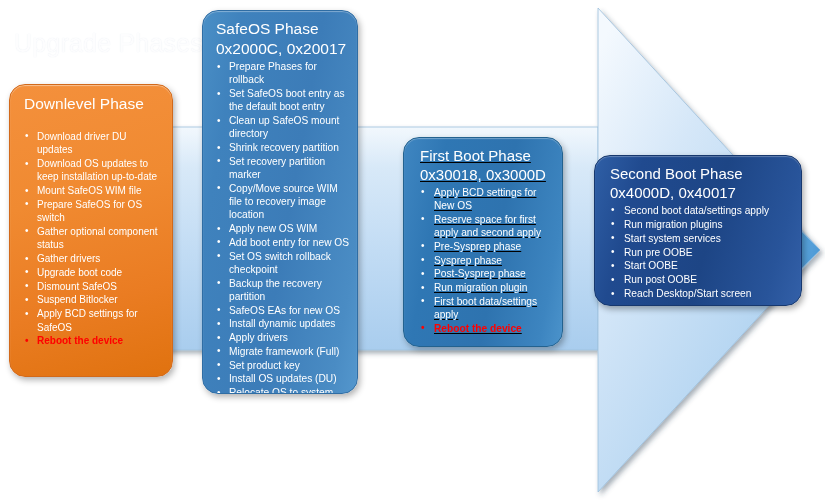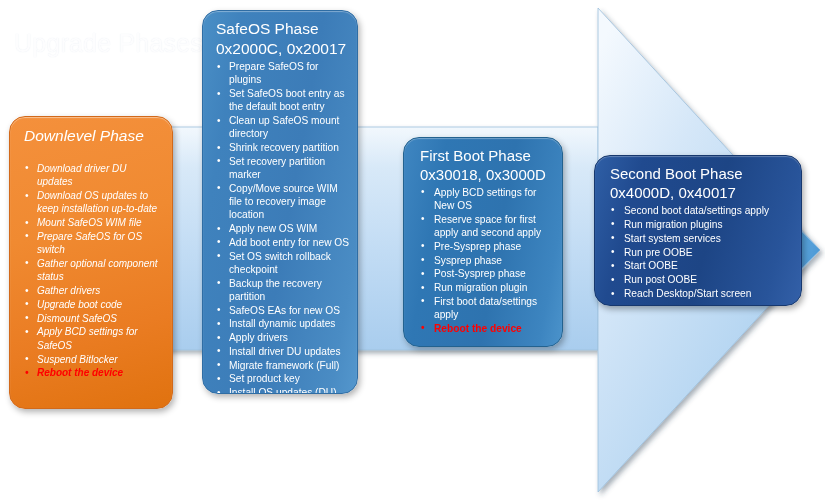--- a/index.html
+++ b/index.html
@@ -82,25 +82,24 @@
     font-size: 10px;
     line-height: inherit;
   }
   ul.phase-list li.reboot {
     color: #ff0000;
     font-weight: bold;
   }
 
   
   #box-downlevel {
-    left: 9px; top: 116px; width: 164px; height: 293px;
+    left: 9px; top: 84px; width: 164px; height: 293px;
     background: linear-gradient(165deg, #f4903c 0%, #f08a31 38%, #ea7c22 72%, #e0720f 100%);
     border: 1px solid #d2691a;
     box-shadow: 2px 3px 6px rgba(0,0,0,.30), inset 0 1px 1px rgba(255,255,255,.45);
-    font-style: italic;
   }
   #box-downlevel .phase-title { font-size: 15.5px; margin-bottom: 16px; }
   #box-downlevel ul.phase-list { font-size: 10px; line-height: 1.33; }
   #box-downlevel .phase-inner { padding: 10px 8px 6px 14px; }
 
   
   #box-safeos {
     left: 202px; top: 10px; width: 156px; height: 384px;
     background: linear-gradient(100deg, #4a8fc6 0%, #3f82bd 18%, #3c7cb8 55%, #4a8cc4 88%, #5497cd 100%);
     border: 1px solid #2f6da4;
@@ -110,20 +109,21 @@
   #box-safeos .phase-code  { font-size: 15.5px; }
   #box-safeos ul.phase-list { font-size: 10.2px; line-height: 1.30; }
   #box-safeos .phase-inner { padding: 9px 6px 6px 13px; }
 
   
   #box-firstboot {
     left: 403px; top: 137px; width: 160px; height: 210px;
     background: linear-gradient(100deg, #3f86c1 0%, #2f77b4 22%, #2e73af 58%, #3d85c0 88%, #4b93cb 100%);
     border: 1px solid #23628f;
     box-shadow: 2px 3px 6px rgba(0,0,0,.30), inset 0 1px 1px rgba(255,255,255,.32);
+    text-decoration: underline;
   }
   #box-firstboot .phase-title { font-size: 15px; }
   #box-firstboot .phase-code  { font-size: 15px; }
   #box-firstboot ul.phase-list { font-size: 10.2px; line-height: 1.30; }
   #box-firstboot .phase-inner { padding: 9px 6px 6px 16px; }
   #box-firstboot ul.phase-list li { padding-left: 14px; }
 
   
   #box-secondboot {
     left: 594px; top: 155px; width: 208px; height: 151px;
@@ -183,46 +183,45 @@
       <div class="phase-title">Downlevel Phase</div>
       <ul class="phase-list">
         <li>Download driver DU updates</li>
         <li>Download OS updates to keep installation up-to-date</li>
         <li>Mount SafeOS WIM file</li>
         <li>Prepare SafeOS for OS switch</li>
         <li>Gather optional component status</li>
         <li>Gather drivers</li>
         <li>Upgrade boot code</li>
         <li>Dismount SafeOS</li>
+        <li>Suspend Bitlocker</li>
         <li>Apply BCD settings for SafeOS</li>
-        <li>Suspend Bitlocker</li>
         <li class="reboot">Reboot the device</li>
       </ul>
     </div>
   </div>
 
   <div class="phase-box" id="box-safeos">
     <div class="phase-inner">
       <div class="phase-title">SafeOS Phase</div>
       <div class="phase-code">0x2000C, 0x20017</div>
       <ul class="phase-list">
-        <li>Prepare SafeOS for plugins</li>
+        <li>Prepare Phases for rollback</li>
         <li>Set SafeOS boot entry as the default boot entry</li>
         <li>Clean up SafeOS mount directory</li>
         <li>Shrink recovery partition</li>
         <li>Set recovery partition marker</li>
         <li>Copy/Move source WIM file to recovery image location</li>
         <li>Apply new OS WIM</li>
         <li>Add boot entry for new OS</li>
         <li>Set OS switch rollback checkpoint</li>
         <li>Backup the recovery partition</li>
         <li>SafeOS EAs for new OS</li>
         <li>Install dynamic updates</li>
         <li>Apply drivers</li>
-        <li>Install driver DU updates</li>
         <li>Migrate framework (Full)</li>
         <li>Set product key</li>
         <li>Install OS updates (DU)</li>
         <li>Relocate OS to system drive root</li>
         <li class="reboot">Reboot the device</li>
       </ul>
     </div>
   </div>
 
   <div class="phase-box" id="box-firstboot">

